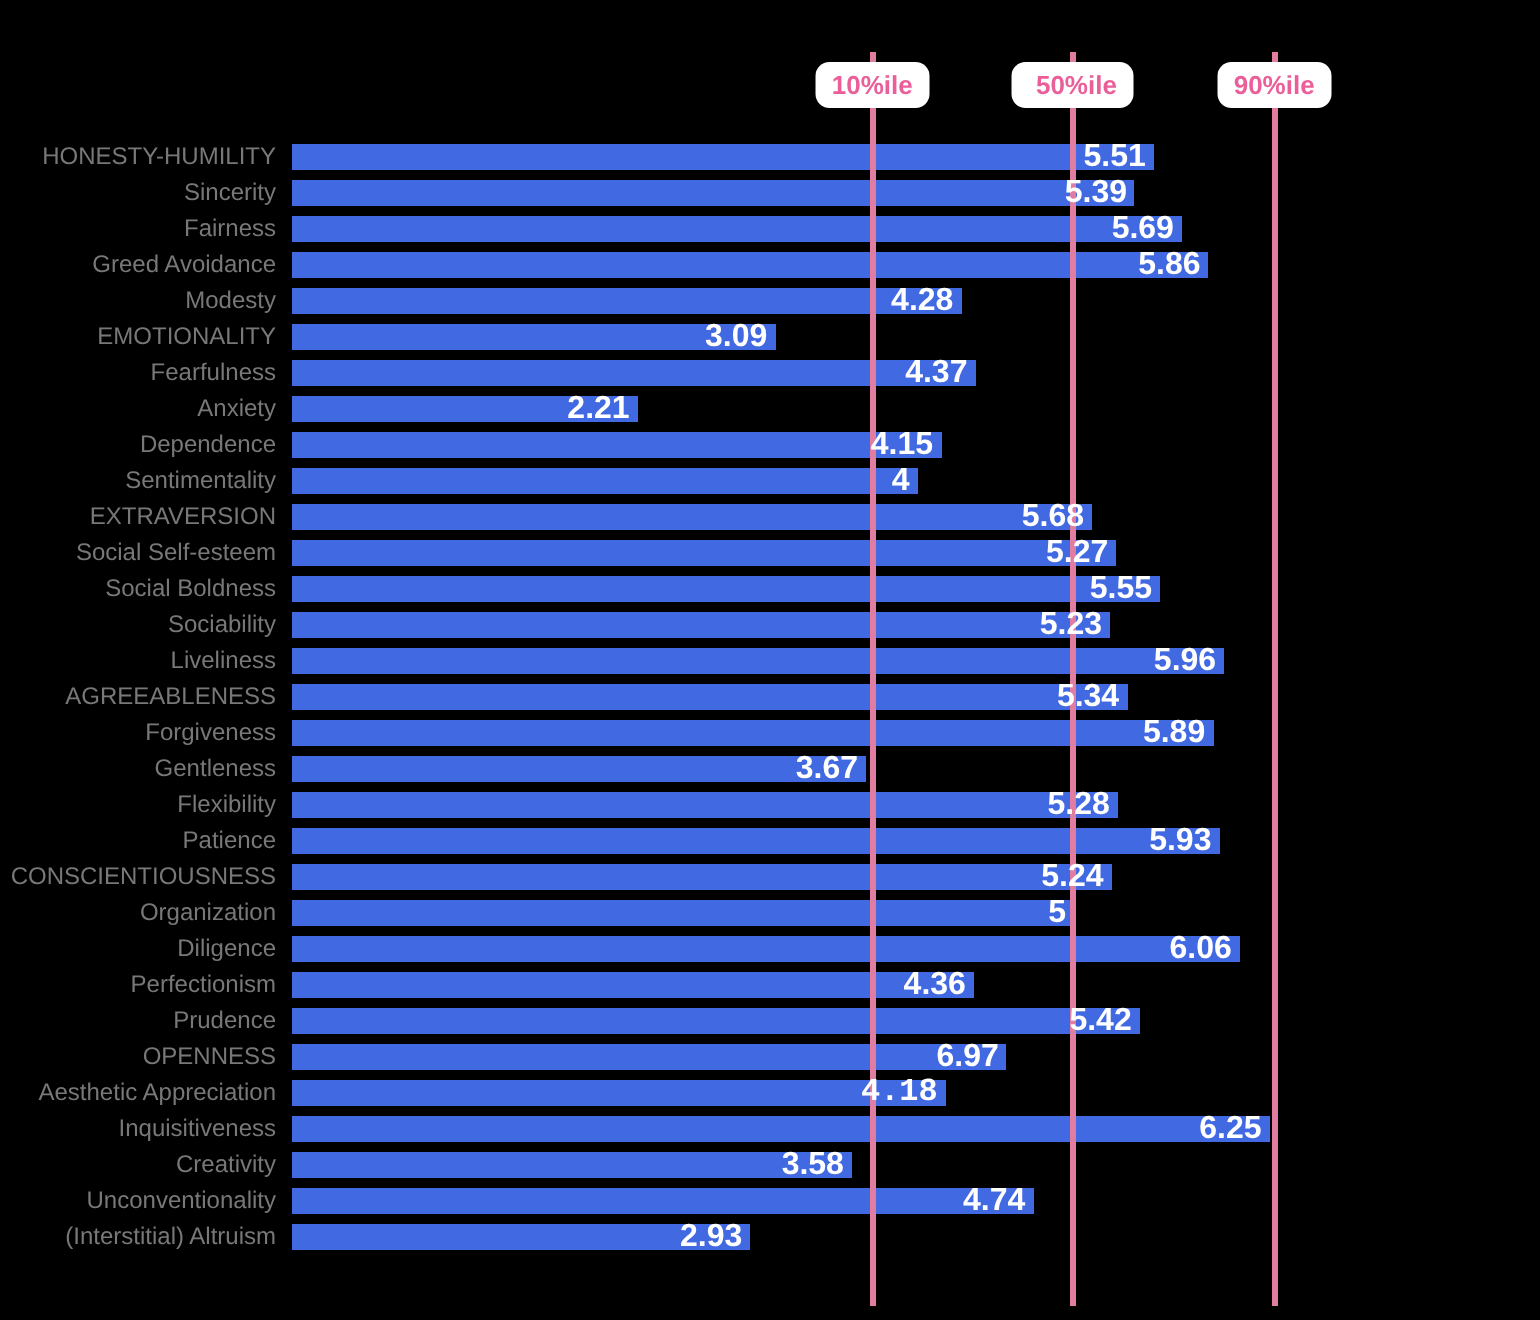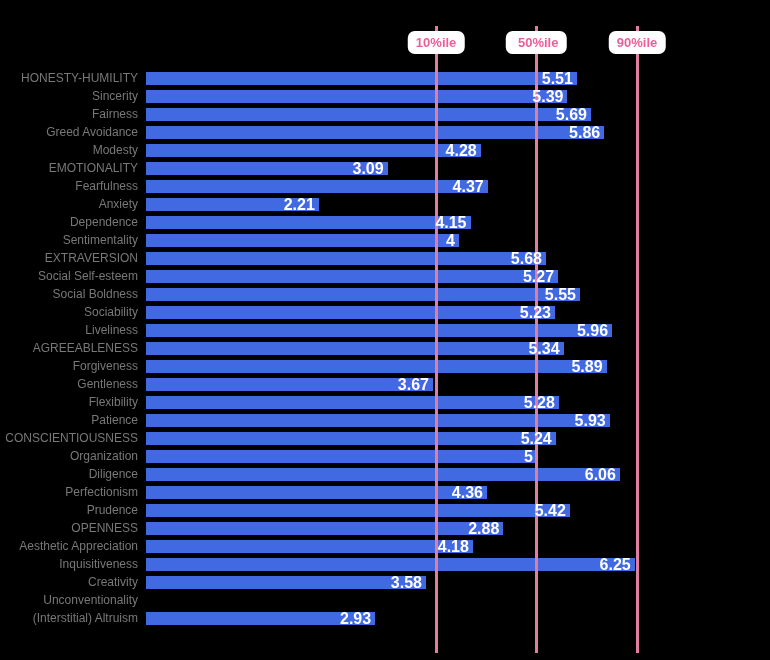--- a/index.html
+++ b/index.html
@@ -243,43 +243,46 @@
           <div class="rlabel">Prudence</div>
           <div class="bar" style="width: 423.844px;">
             <span class="val">5.42</span>
           </div>
         </div>
       </div>
       <div class="group">
         <div class="row">
           <div class="rlabel">OPENNESS</div>
           <div class="bar" style="width: 357.374px;">
-            <span class="val">2.88</span>
+            <span class="val">6.97</span>
           </div>
         </div>
         <div class="row">
           <div class="rlabel">Aesthetic Appreciation</div>
-          <div class="bar" style="width: 326.876px;">
+          <div class="bar" style="width: 326.876px; font-family: Liberation Mono, monospace;">
             <span class="val">4.18</span>
           </div>
         </div>
         <div class="row">
           <div class="rlabel">Inquisitiveness</div>
           <div class="bar" style="width: 488.75px;">
             <span class="val">6.25</span>
           </div>
         </div>
         <div class="row">
           <div class="rlabel">Creativity</div>
           <div class="bar" style="width: 279.956px;">
             <span class="val">3.58</span>
           </div>
         </div>
         <div class="row">
           <div class="rlabel">Unconventionality</div>
+          <div class="bar" style="width: 370.668px;">
+            <span class="val">4.74</span>
+          </div>
         </div>
       </div>
       <div class="group">
         <div class="row">
           <div class="rlabel">(Interstitial) Altruism</div>
           <div class="bar" style="width: 229.126px;">
             <span class="val">2.93</span>
           </div>
         </div>
       </div>

